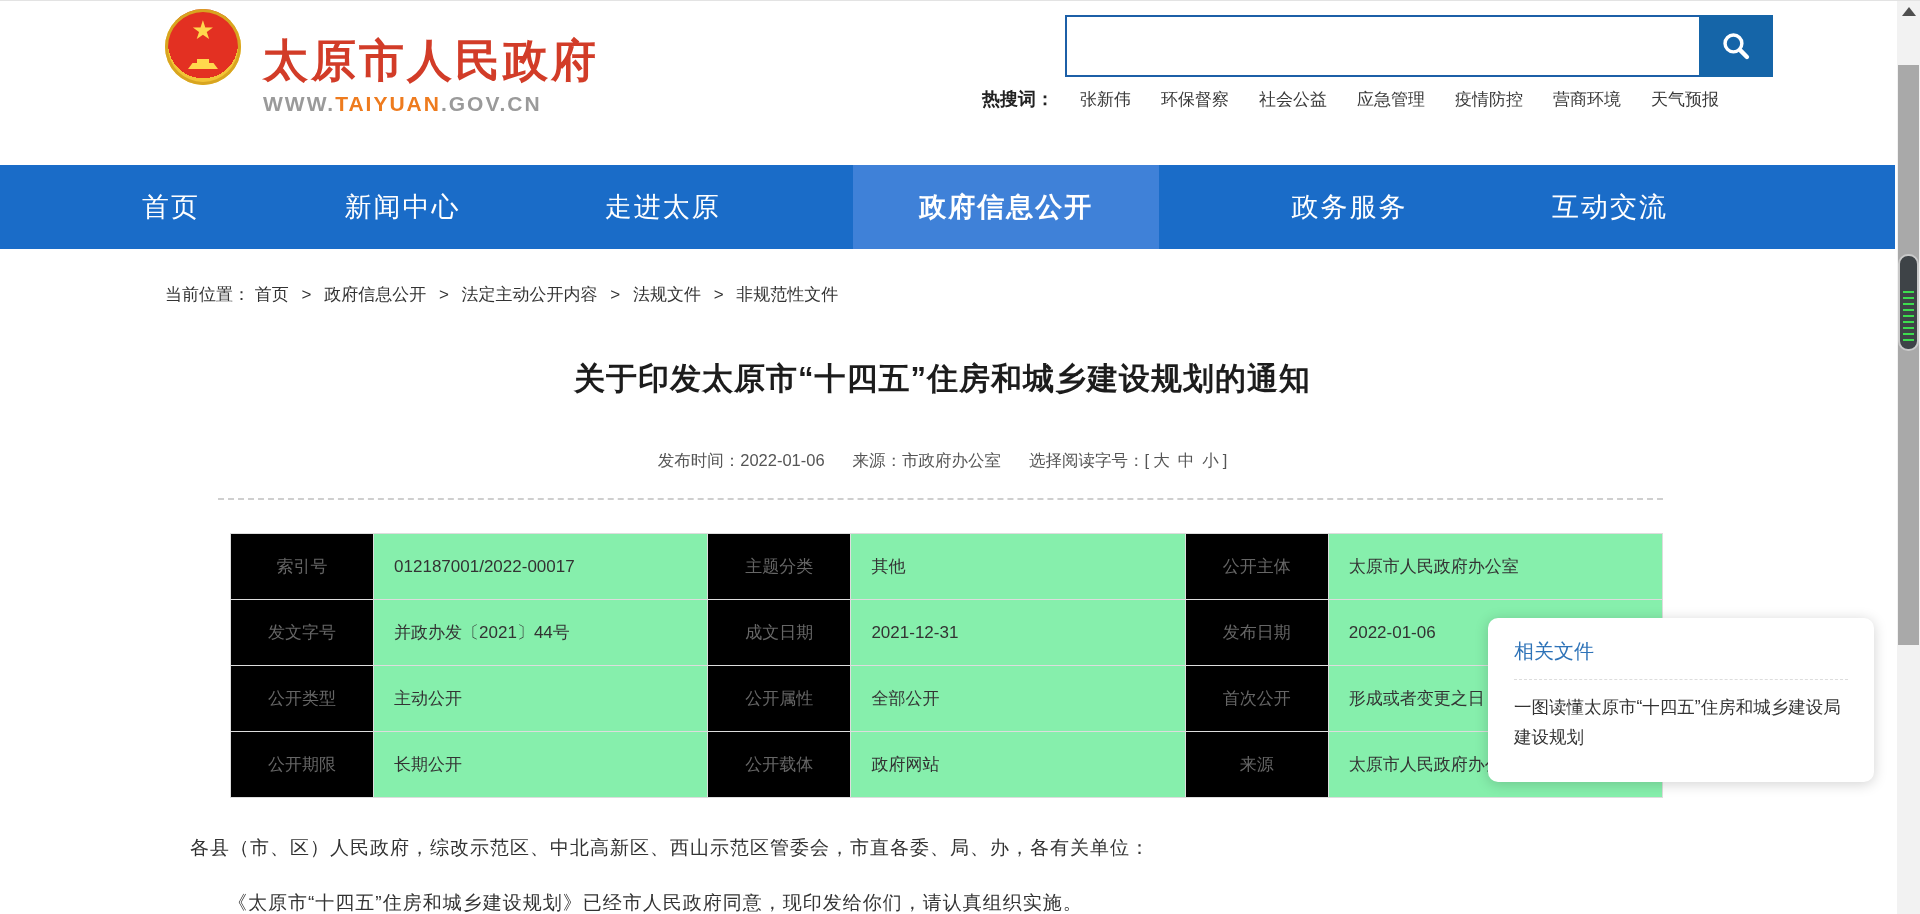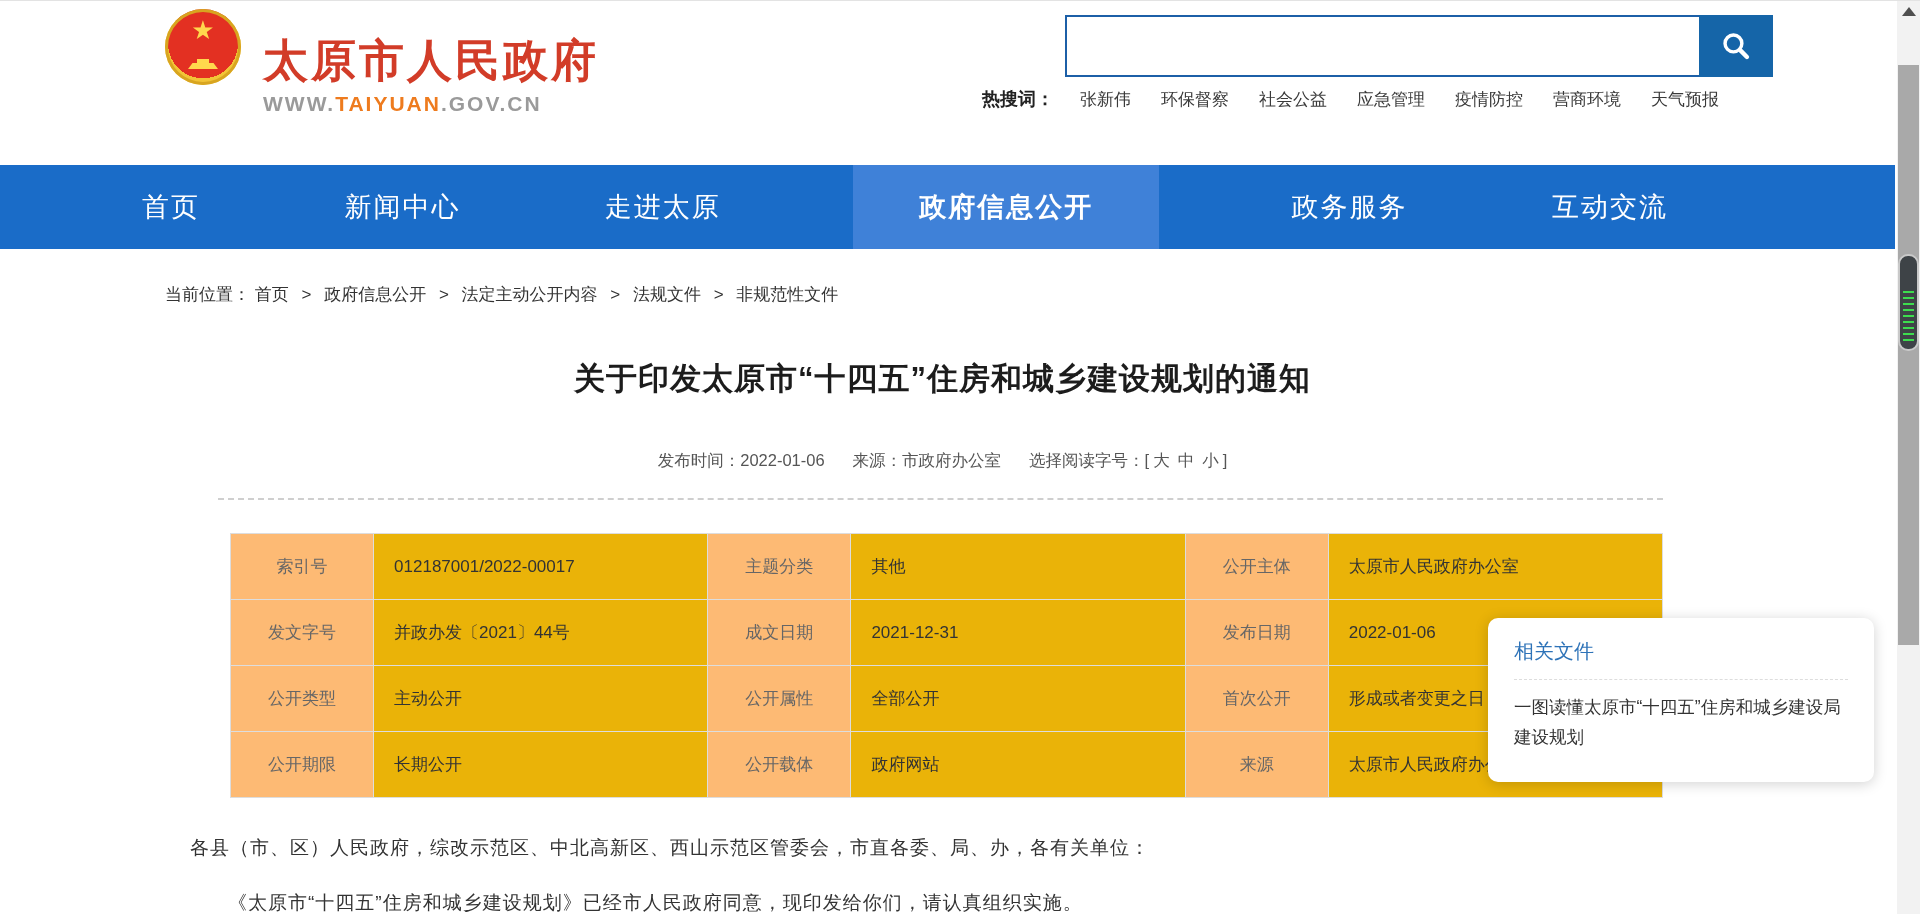--- a/index.html
+++ b/index.html
@@ -48,22 +48,22 @@
   
   .content { position:relative; width:1555px; margin-left:165px; }
   .art-title { margin-top:52px; text-align:center; font-size:31px; font-weight:bold; color:#1c1c1c; letter-spacing:1px; }
   .meta { margin-top:50px; display:flex; justify-content:center; gap:28px; font-size:16.5px; color:#555; }
   .meta .grp { white-space:nowrap; }
   .meta .sz { cursor:pointer; margin:0 4px; }
   .dash-sep { margin:26px 0 0 53px; width:1445px; border-top:2px dashed #cfcfcf; }
 
   .info-table { margin:33px 0 0 65px; border-collapse:collapse; width:1433px; table-layout:fixed; }
   .info-table td { border:1px solid #ddd; height:66px; font-size:17px; }
-  .info-table .t-label { width:143px; background:#fdba74; color:#666; text-align:center; }
-  .info-table .t-value { width:334px; background:#eab308; color:#333; padding-left:20px; }
+  .info-table .t-label { width:143px; background:#000000; color:#666; text-align:center; }
+  .info-table .t-value { width:334px; background:#86efac; color:#333; padding-left:20px; }
 
   .para { margin:36px 0 0 25px; width:1460px; font-size:19px; color:#333; line-height:28px; letter-spacing:1px; }
   .para.indent { margin-top:27px; text-indent:2em; }
 
   
   .popup { position:absolute; left:1488px; top:617px; width:386px; min-height:155px; background:#fff;
            border-radius:10px; box-shadow:0 2px 14px rgba(0,0,0,0.18); z-index:20; padding:20px 26px 30px 26px; }
   .popup-title { font-size:20px; color:#2e73b8; }
   .popup-sep { margin-top:14px; border-top:1px dashed #ddd; }
   .popup-link { margin-top:12px; font-size:17.5px; color:#333; line-height:30px; cursor:pointer; }

